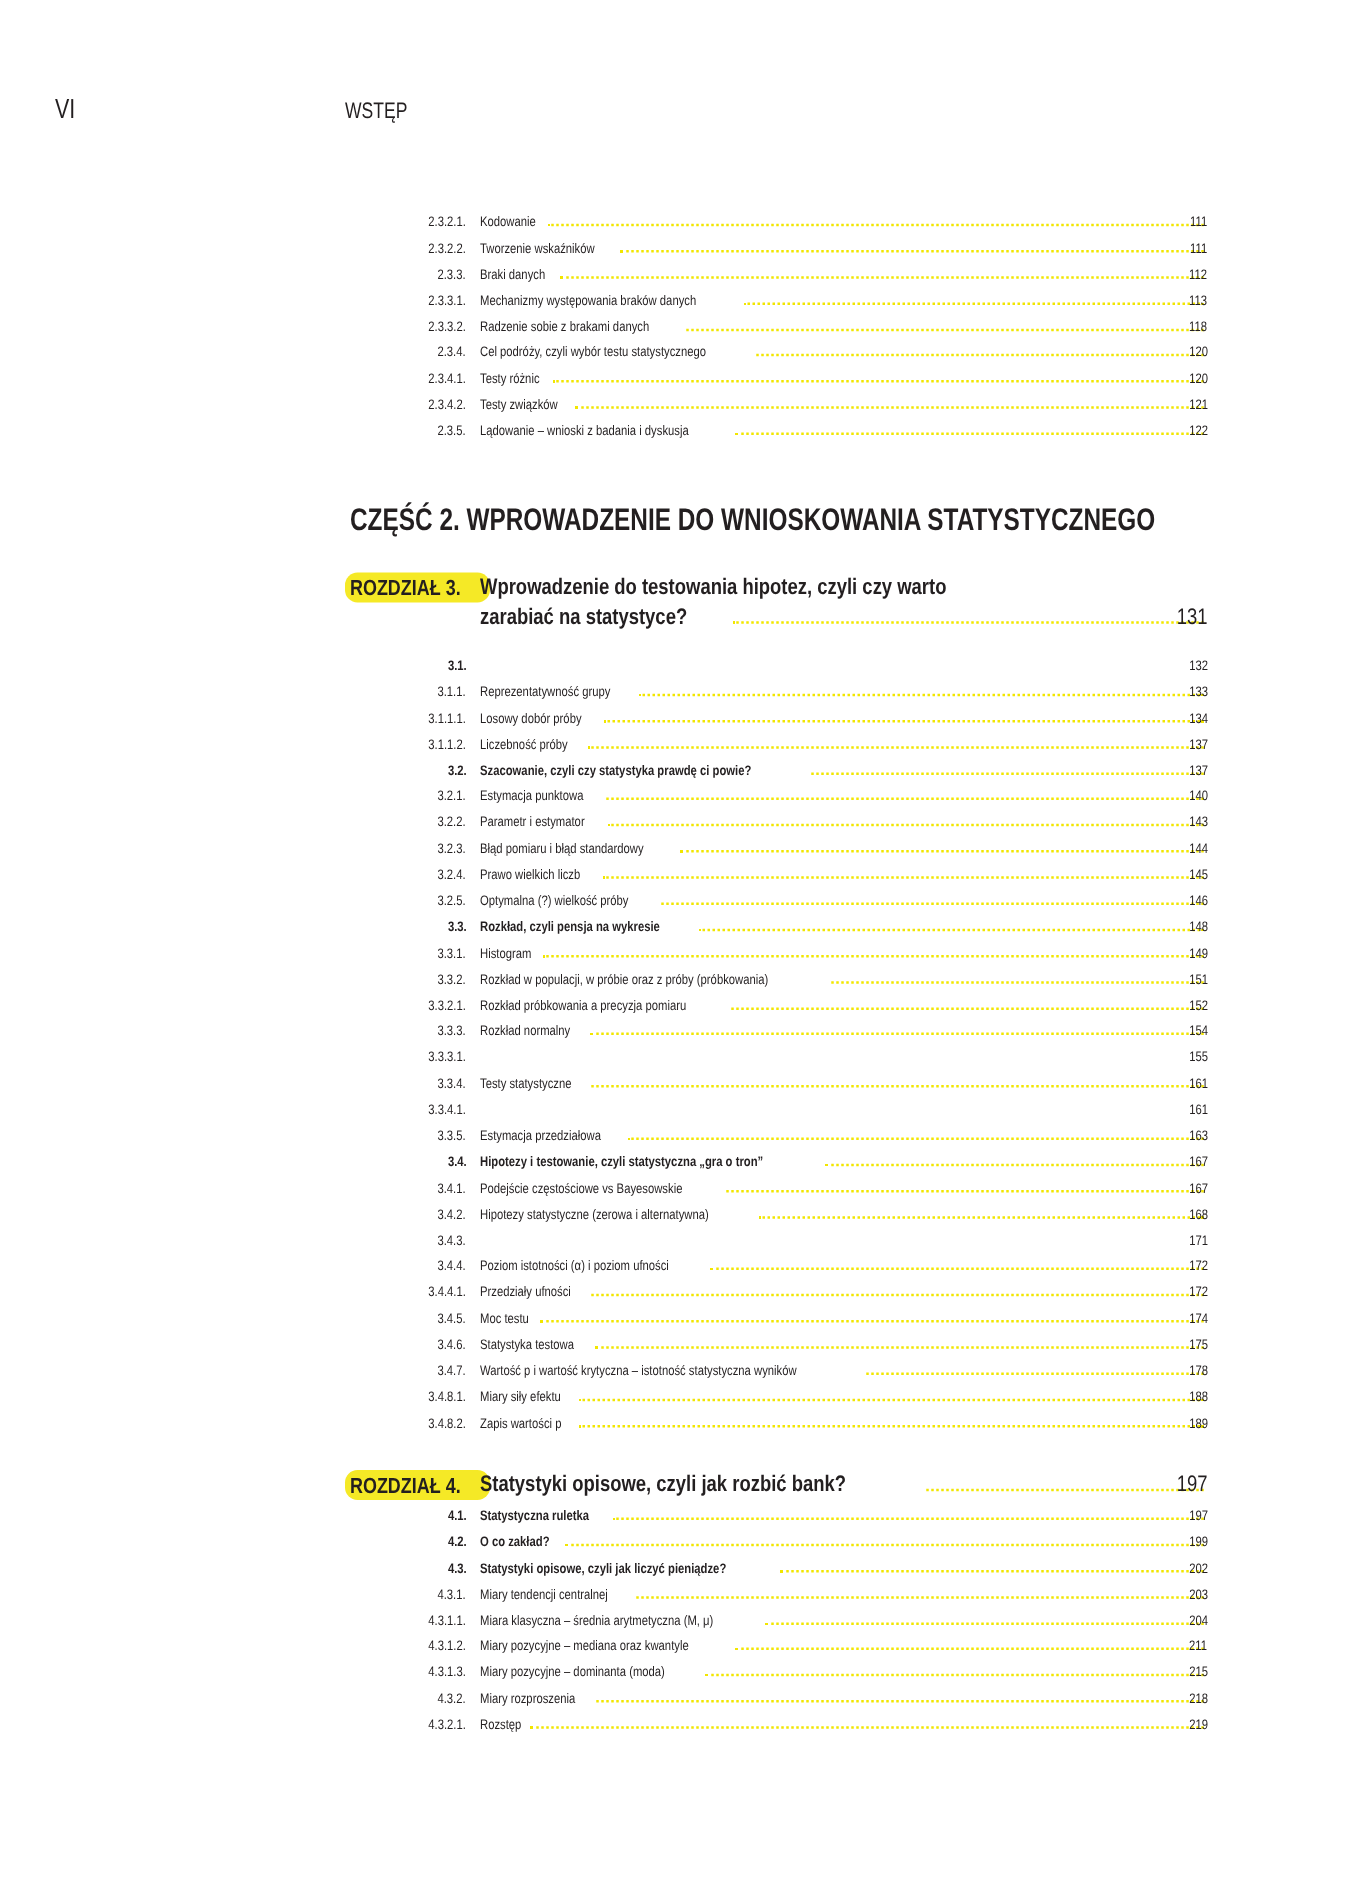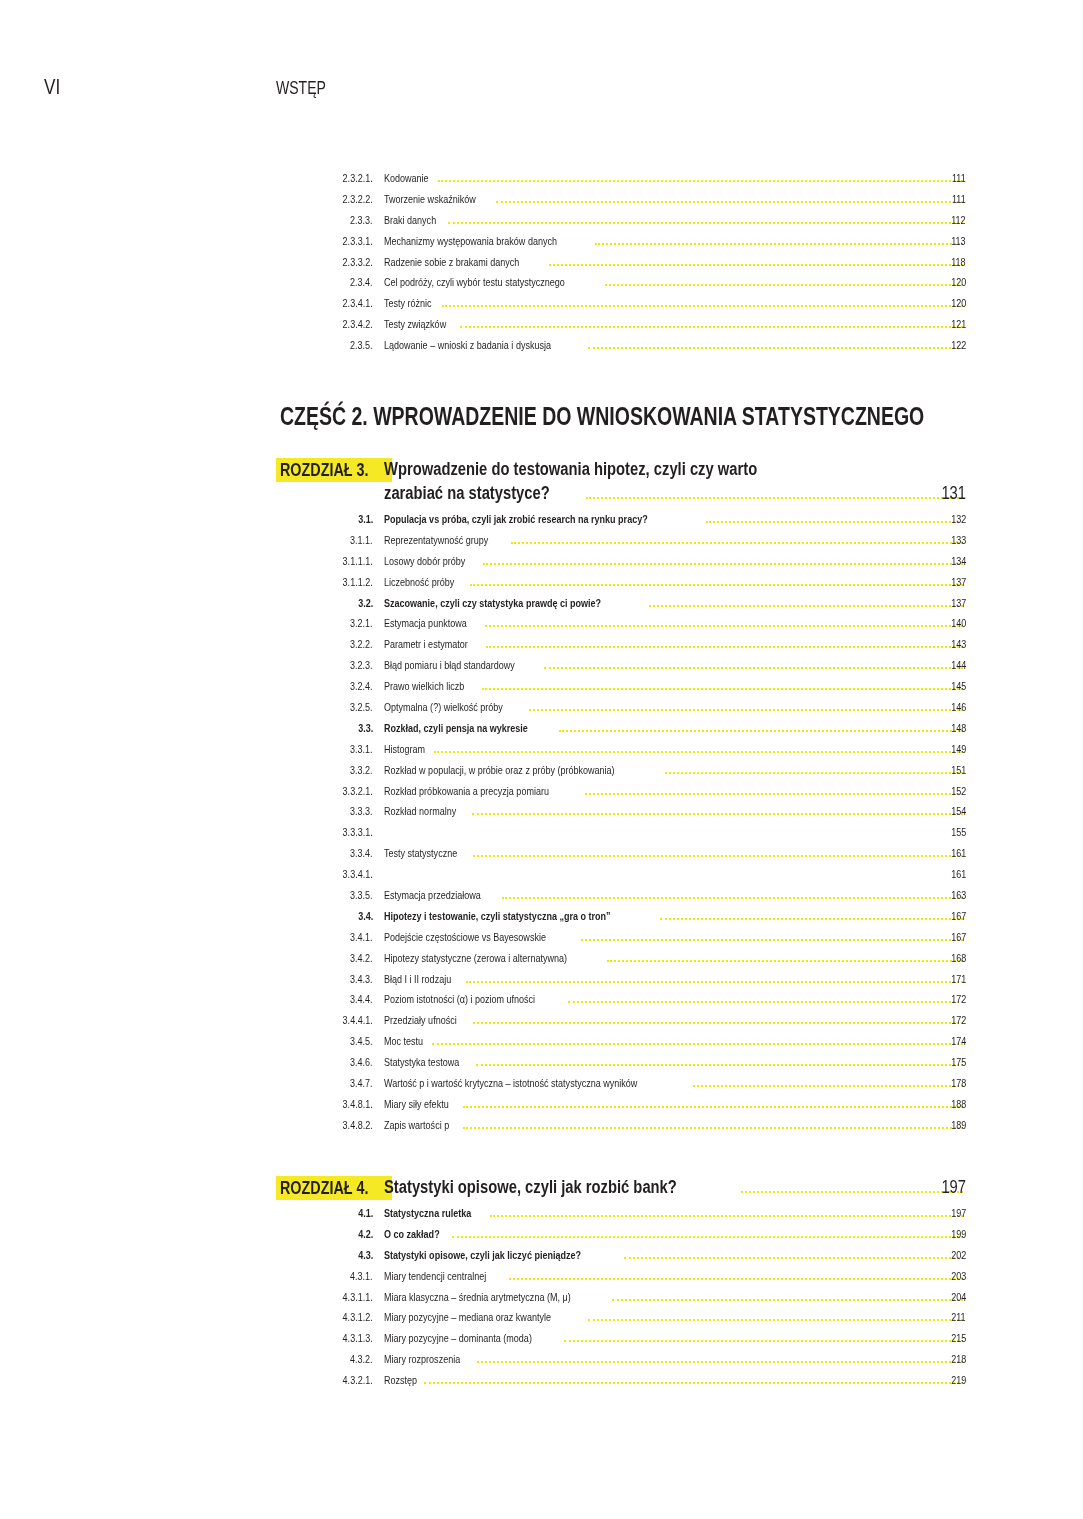--- a/index.html
+++ b/index.html
@@ -9,21 +9,21 @@
   .running { position: absolute; left: 276px; top: 78px; font-size: 18px; transform: scaleX(0.78); transform-origin: left top; }
   .block { position: absolute; left: 0; width: 1083px; }
   .row { position: relative; height: 20.9px; line-height: 20.9px; font-size: 11px; }
   .row .num { position: absolute; right: 710px; white-space: nowrap; transform: scaleX(0.82); transform-origin: right center; }
   .row .title-wrap { position: absolute; left: 384px; right: 117px; display: flex; align-items: baseline; overflow: hidden; }
   .row .title { white-space: nowrap; transform: scaleX(0.82); transform-origin: left center; display: inline-block; }
   .row .leader { flex: 1; border-bottom: 2px dotted #f2e600; margin: 0 3px 4px -0px; height: 1px; min-width: 10px; }
   .row .page { position: absolute; right: 117px; white-space: nowrap; transform: scaleX(0.82); transform-origin: right center; }
   .bold { font-weight: bold; text-align: center; }
   .part { position: absolute; left: 280px; top: 402px; font-size: 25px; font-weight: bold; white-space: nowrap; transform: scaleX(0.78); transform-origin: left top; }
-  .chap-label { position: absolute; left: 276px; background: #f5e926; font-weight: bold; font-size: 17.5px; padding: 0 4px; height: 24px; line-height: 24px; }
+  .chap-label { position: absolute; left: 276px; background: #f5e926; font-weight: bold; font-size: 17.5px; padding: 0 4px; height: 24px; line-height: 24px; border-radius: 10px; }
   .chap-label span { display: inline-block; transform: scaleX(0.82); transform-origin: left center; }
   .chap-title { font-size: 18px; }
 </style>
 </head>
 <body>
 
 <div class="folio">VI</div>
 <div class="running">WSTĘP</div>
 
 <div class="block" id="toc-top" style="top:168px;">
@@ -111,27 +111,23 @@
       </div>
   </div>
   <div class="row bold chap-title" style="margin-top:3px;">
     <div class="title-wrap">
         <span class="title">zarabiać na statystyce?</span>
         <span class="leader"></span>
       </div>
     <span class="page" style="font-weight:normal;">131</span>
   </div>
 </div>
-<div class="block" id="ch3-list" style="top:509px;">
+<div class="block" id="ch3-list" style="top:523px;">
     <div class="row bold">
       <span class="num">3.1.</span>
-      <div class="title-wrap">
-        <span class="title">Populacja vs próba, czyli jak zrobić research na rynku pracy?</span>
-        <span class="leader"></span>
-      </div>
       <span class="page" style="font-weight:normal;">132</span>
     </div>
     <div class="row">
       <span class="num">3.1.1.</span>
       <div class="title-wrap">
         <span class="title">Reprezentatywność grupy</span>
         <span class="leader"></span>
       </div>
       <span class="page" style="font-weight:normal;">133</span>
     </div>
@@ -282,24 +278,20 @@
     <div class="row">
       <span class="num">3.4.2.</span>
       <div class="title-wrap">
         <span class="title">Hipotezy statystyczne (zerowa i alternatywna)</span>
         <span class="leader"></span>
       </div>
       <span class="page" style="font-weight:normal;">168</span>
     </div>
     <div class="row">
       <span class="num">3.4.3.</span>
-      <div class="title-wrap">
-        <span class="title">Błąd I i II rodzaju</span>
-        <span class="leader"></span>
-      </div>
       <span class="page" style="font-weight:normal;">171</span>
     </div>
     <div class="row">
       <span class="num">3.4.4.</span>
       <div class="title-wrap">
         <span class="title">Poziom istotności (α) i poziom ufności</span>
         <span class="leader"></span>
       </div>
       <span class="page" style="font-weight:normal;">172</span>
     </div>

